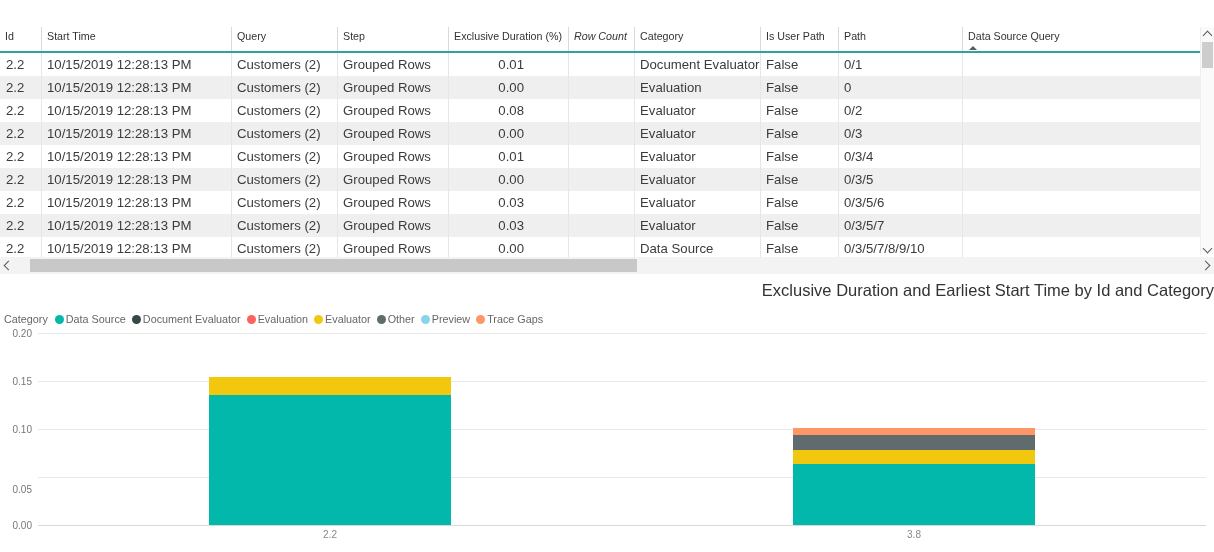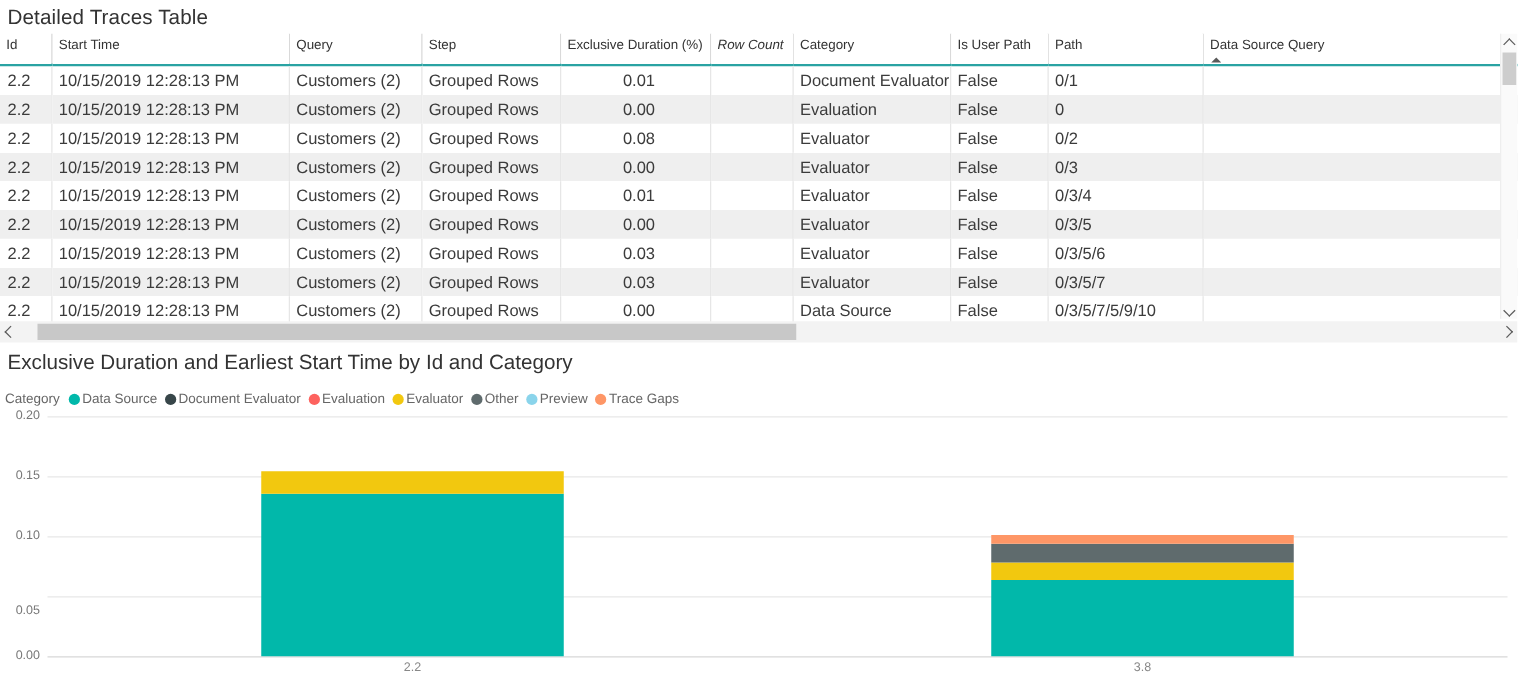--- a/index.html
+++ b/index.html
@@ -165,20 +165,21 @@
     background: #c8c8c8;
   }
 
   
   .chart-visual {
     position: absolute;
     left: 0;
     top: 278px;
     width: 1214px;
     height: 274px;
+    text-align: right;
   }
   .chart-title {
     font-size: 16.5px;
     color: #333333;
     padding: 1px 0 0 6px;
     line-height: 23px;
     white-space: nowrap;
   }
   .legend {
     position: absolute;
@@ -259,21 +260,20 @@
     color: #888888;
     transform: translateX(-50%);
     white-space: nowrap;
   }
 </style>
 </head>
 <body>
 
 <div class="table-visual">
 
-  <div class="visual-title">Detailed Traces Table</div>
 
   <div class="grid-wrap">
     <table class="tbl">
       <thead>
         <tr>
           <th class="first c-id">Id</th>
           <th class="c-start">Start Time</th>
           <th class="c-query">Query</th>
           <th class="c-step">Step</th>
           <th class="c-excl numh">Exclusive Duration (%)</th>
@@ -386,21 +386,21 @@
           </tr>
           <tr class="">
             <td class="first c-id">2.2</td>
             <td class="c-start">10/15/2019 12:28:13 PM</td>
             <td class="c-query">Customers (2)</td>
             <td class="c-step">Grouped Rows</td>
             <td class="c-excl num">0.00</td>
             <td class="c-rowcount"></td>
             <td class="c-cat">Data Source</td>
             <td class="c-isuser">False</td>
-            <td class="c-path">0/3/5/7/5/9/10</td>
+            <td class="c-path">0/3/5/7/8/9/10</td>
             <td class="c-dsq"></td>
           </tr>
         </tbody>
     </table>
   </div>
 
   <div class="vscroll">
     <div class="arrow-up">
       <span class="chev up"></span>
     </div>

